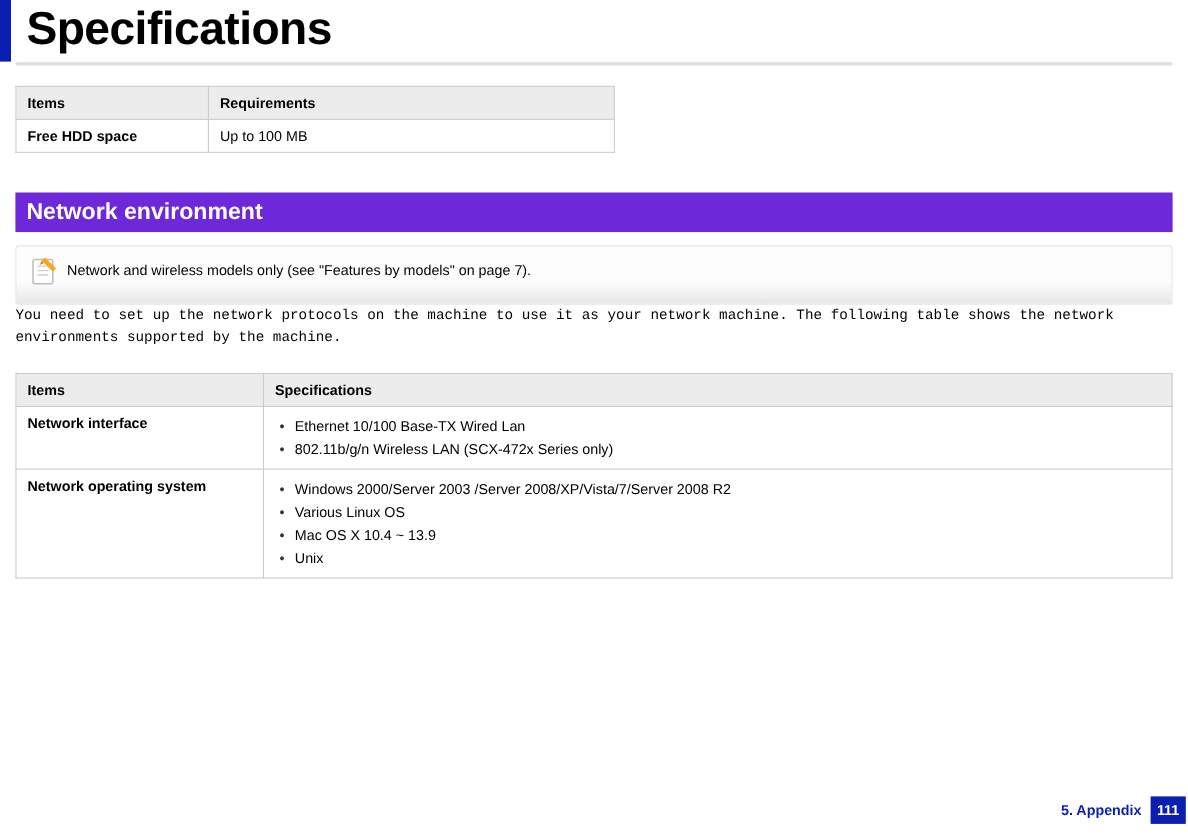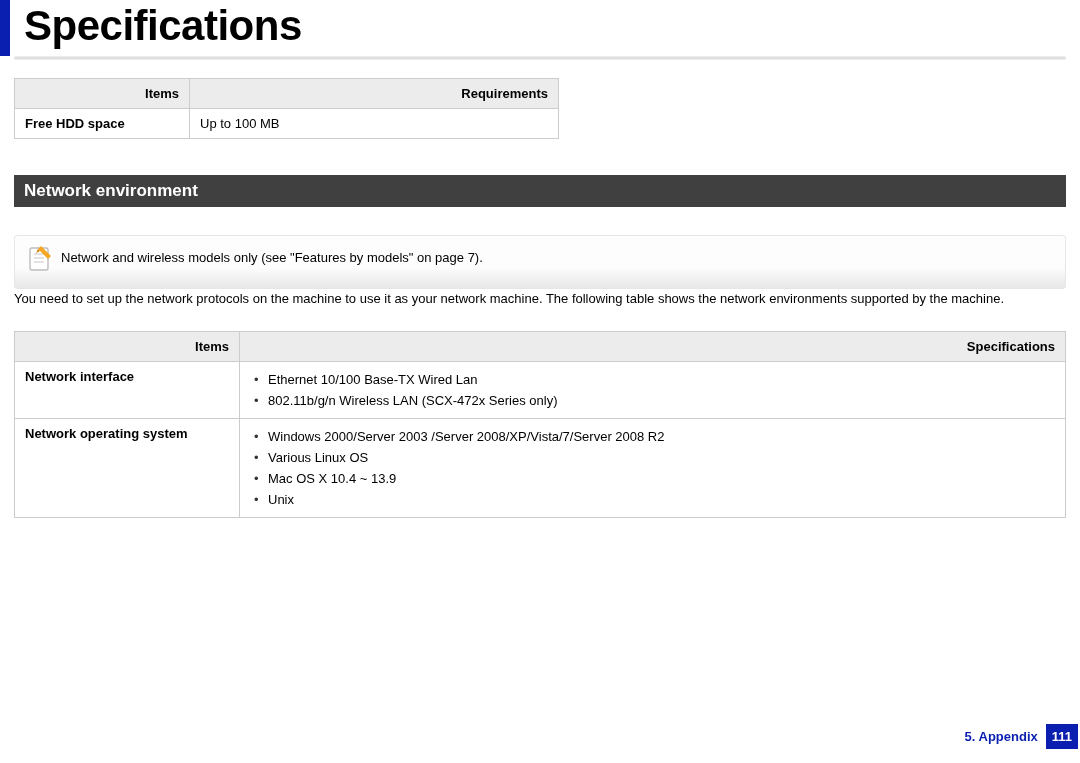--- a/index.html
+++ b/index.html
@@ -41,57 +41,58 @@
   }
   table.spec th, table.spec td {
     border: 1px solid #ccc;
     padding: 7px 10px;
     text-align: left;
     vertical-align: top;
   }
   table.spec th {
     background: #ececec;
     font-weight: 700;
-    text-align: right;
+    text-align: left;
   }
   table.spec td.col-label {
     font-weight: 700;
     white-space: nowrap;
   }
   .small-table { width: 545px; margin-bottom: 36px; }
   .small-table th:first-child, .small-table td:first-child { width: 175px; }
   .full-table { width: 100%; }
   .full-table th:first-child, .full-table td:first-child { width: 225px; }
 
   .section-header {
-    background: #404040;
+    background: #6d28d9;
     color: #fff;
     font-weight: 700;
-    font-size: 17px;
+    font-size: 21px;
     padding: 6px 12px 6px 10px;
-    margin-bottom: 28px;
+    margin-bottom: 12px;
   }
 
   .note-box {
     border: 1px solid #e6e6e6;
     border-radius: 3px;
     background: linear-gradient(to bottom, #fdfdfd 0%, #fdfdfd 60%, #e7e7e7 100%);
     padding: 8px 12px 14px 12px;
     display: flex;
     align-items: flex-start;
     gap: 8px;
   }
   .note-box .note-text {
     padding-top: 6px;
     font-size: 13px;
   }
   .intro-para {
     font-size: 13px;
     line-height: 1.55;
     margin: 0 0 22px 0;
+    font-family: Liberation Mono, monospace;
   }
   ul.bullets {
     list-style: none;
     margin: 0;
     padding: 0;
   }
   ul.bullets li {
     position: relative;
     padding: 3px 0 3px 18px;
   }

